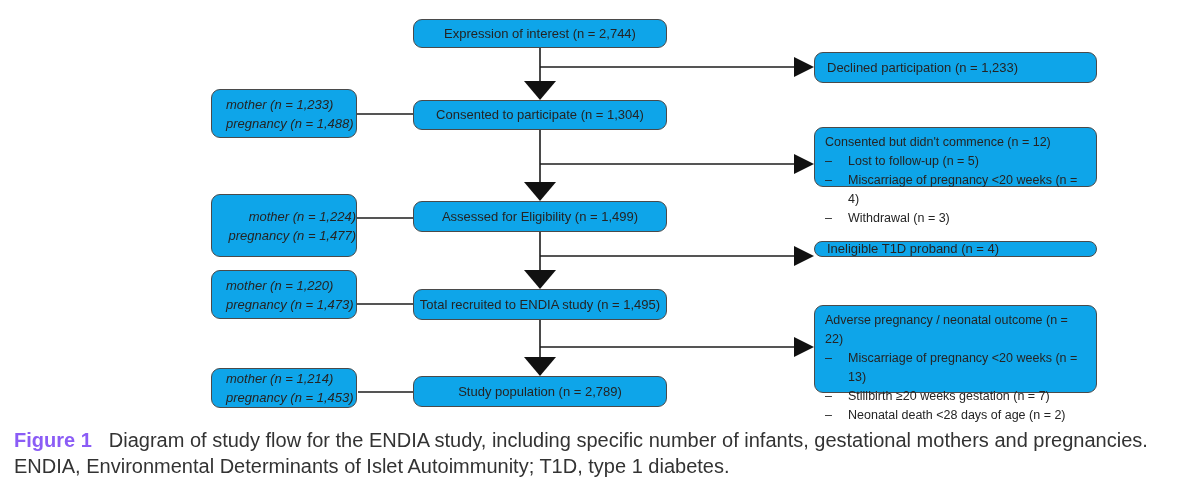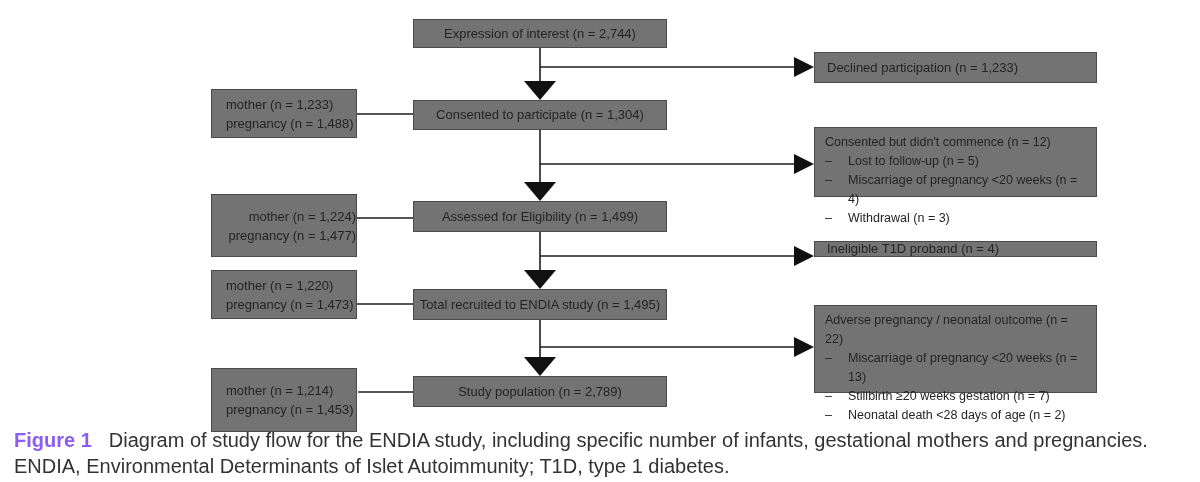--- a/index.html
+++ b/index.html
@@ -15,23 +15,23 @@
   }
 
   .connector-layer {
     position: absolute;
     left: 0; top: 0;
     width: 1200px; height: 482px;
   }
 
   .node {
     position: absolute;
-    background: #737373;
+    background: #0ea5e9;
     border: 1.4px solid #4a4a4a;
-    border-radius: 0;
+    border-radius: 9px;
     color: #242424;
     font-size: 13px;
     line-height: 18px;
   }
 
   .node.center {
     left: 413px;
     width: 254px;
     display: flex;
     align-items: center;
@@ -40,20 +40,21 @@
   }
 
   .node.left {
     left: 211px;
     width: 146px;
     display: flex;
     flex-direction: column;
     justify-content: center;
     padding-left: 14px;
     line-height: 19px;
+    font-style: italic;
   }
 
   .node.right {
     left: 814px;
     width: 283px;
   }
 
   .node.right.single {
     display: flex;
     align-items: center;
@@ -86,24 +87,24 @@
   
   .n-expression { top: 19px;  height: 29px; }
   .n-consented  { top: 100px; height: 30px; }
   .n-assessed   { top: 201px; height: 31px; }
   .n-recruited  { top: 289px; height: 31px; }
   .n-population { top: 376px; height: 31px; }
 
   .n-left-1 { top: 89px;  height: 49px; }
   .n-left-2 { top: 194px; height: 63px; text-align: right; }
   .n-left-3 { top: 270px; height: 49px; }
-  .n-left-4 { top: 368px; height: 64px; }
+  .n-left-4 { top: 368px; height: 40px; }
 
   .n-right-1 { top: 52px;  height: 31px; }
-  .n-right-2 { top: 127px; height: 70px;  line-height: 18.5px; }
+  .n-right-2 { top: 127px; height: 60px;  line-height: 18.5px; }
   .n-right-3 { top: 241px; height: 16px; }
   .n-right-4 { top: 305px; height: 88px;  padding-top: 7px; line-height: 19.5px; }
 
   .caption {
     position: absolute;
     left: 14px;
     top: 427px;
     width: 1178px;
     font-size: 20px;
     line-height: 26px;

